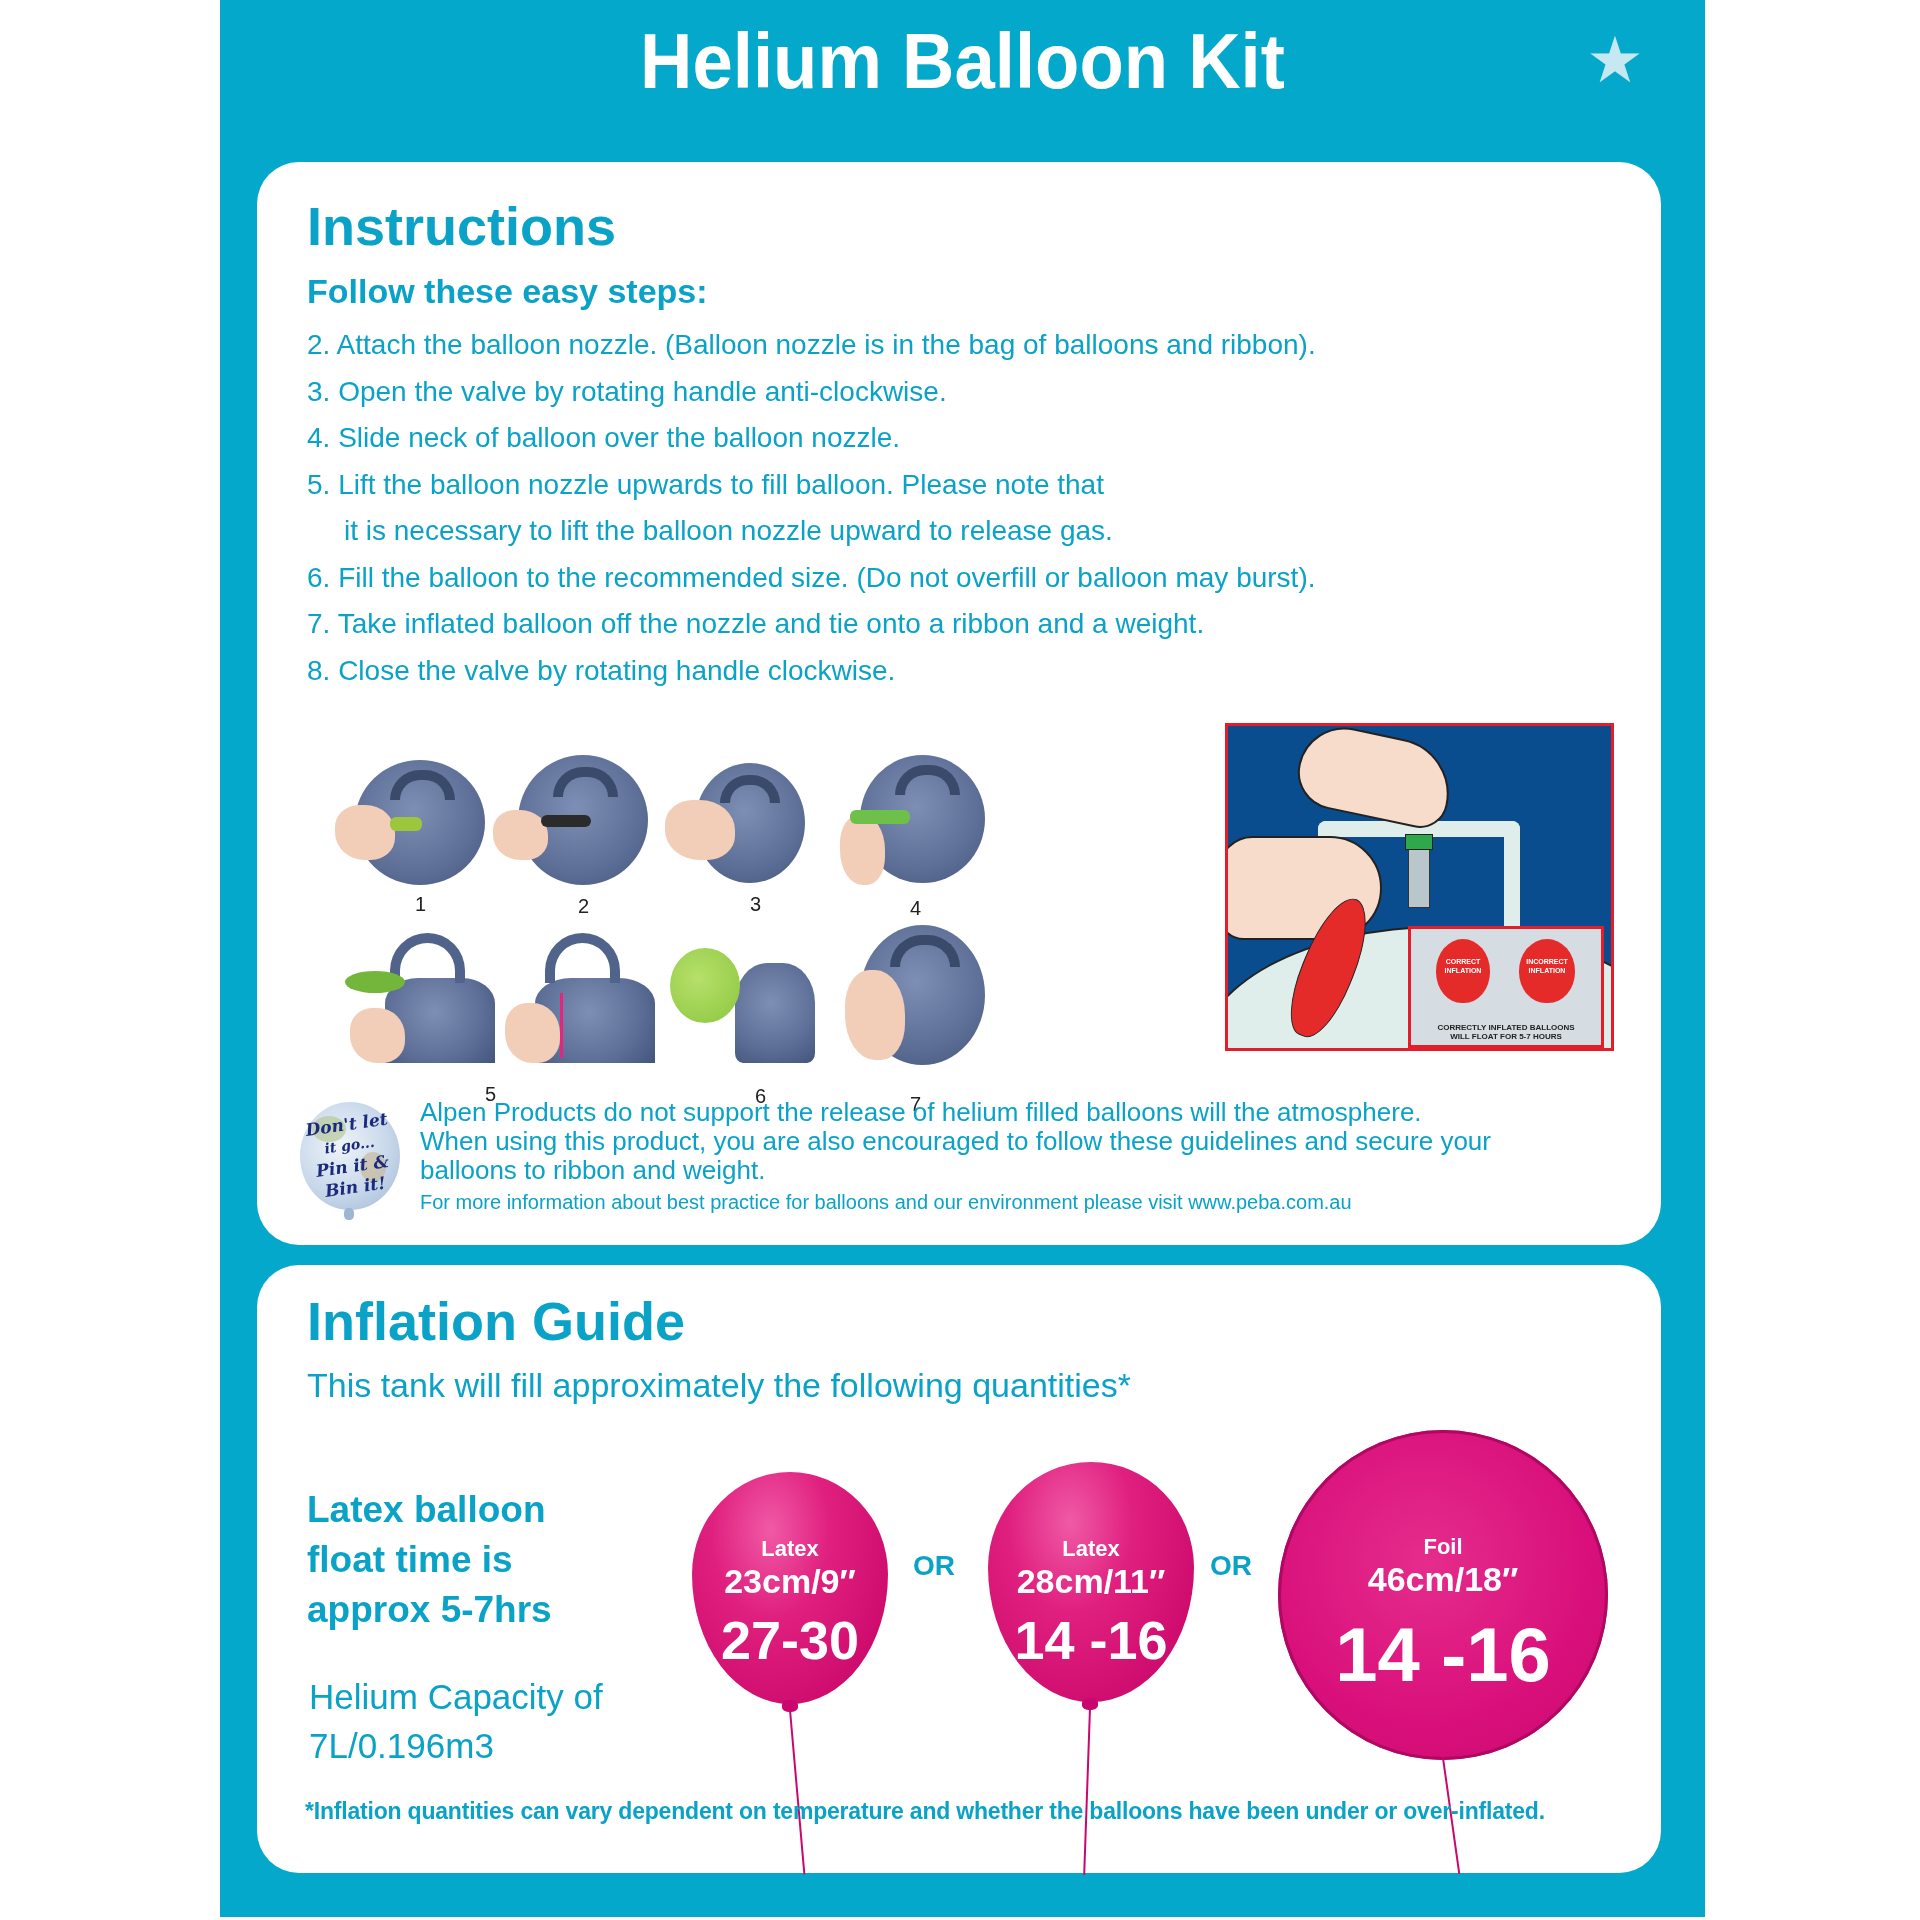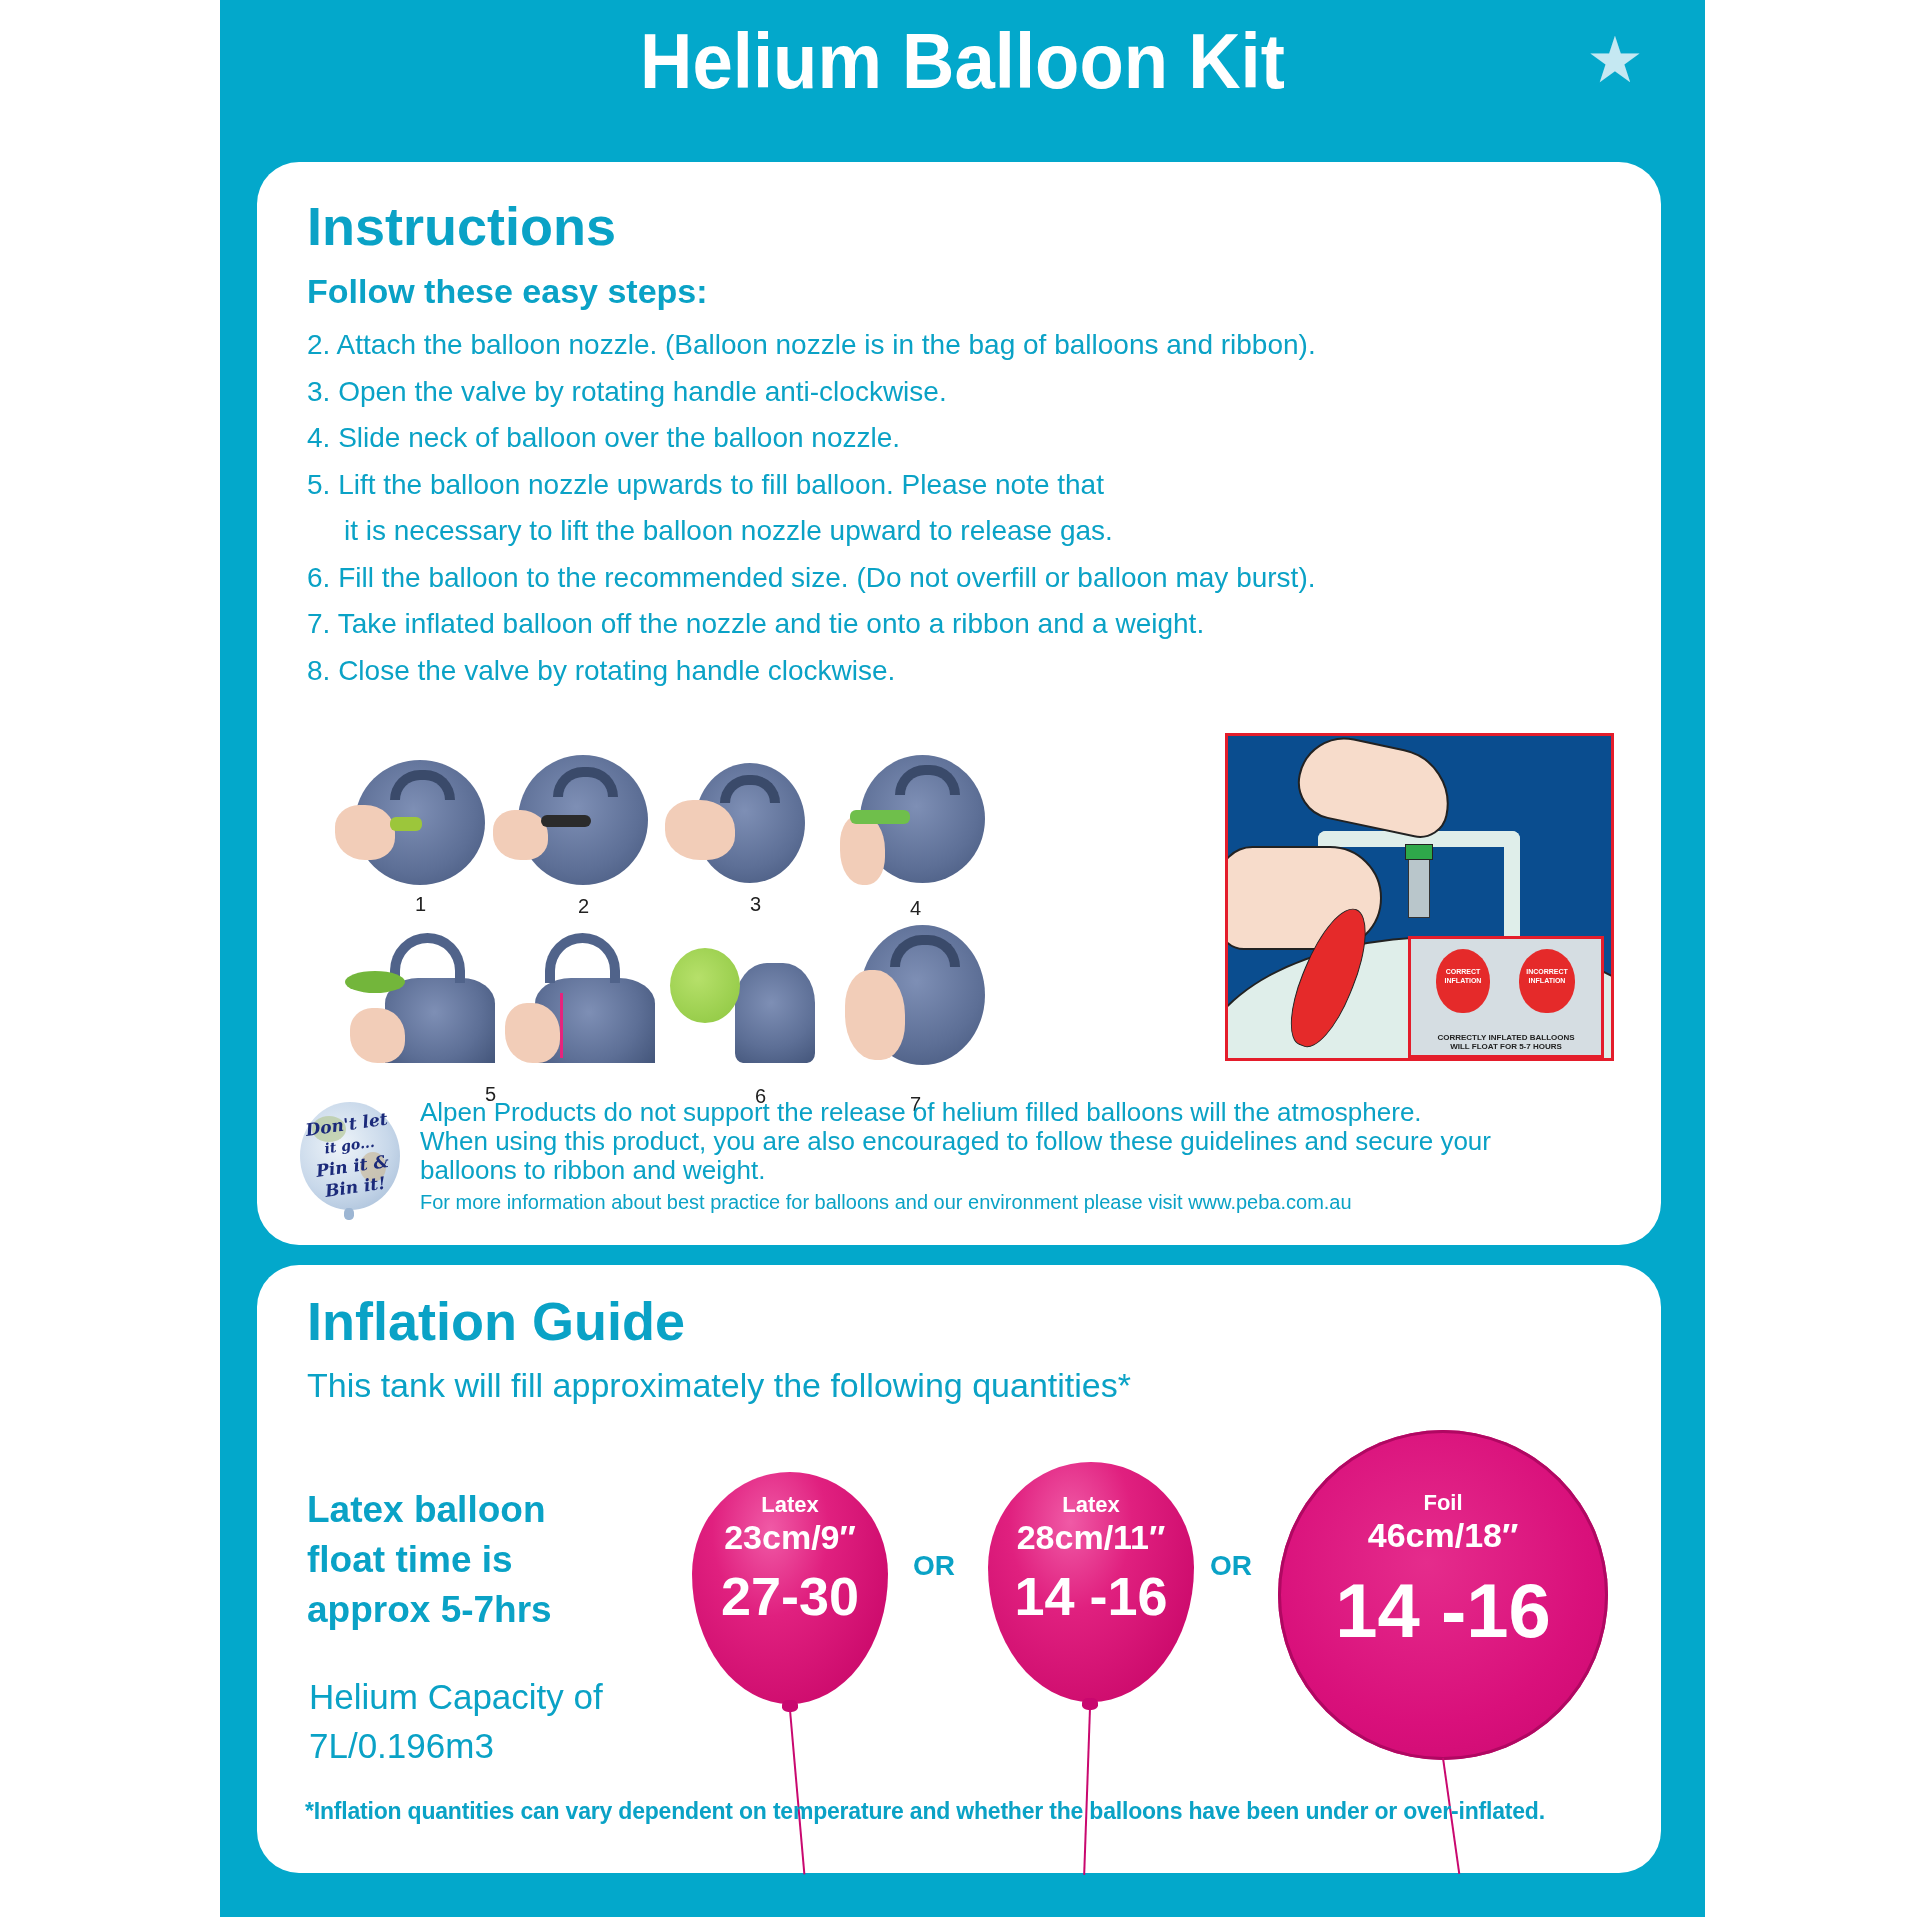--- a/index.html
+++ b/index.html
@@ -15,21 +15,21 @@
   .steps{position:absolute;left:307px;top:322px;margin:0;padding:0;list-style:none;}
   .steps li{font-size:28px;line-height:46.5px;color:#0aa2c6;white-space:nowrap;}
   .steps li .indent{display:block;padding-left:37px;}
   .photos{position:absolute;left:335px;top:755px;width:660px;height:325px;}
   .ph{position:absolute;width:145px;height:130px;}
   .ph .disc{position:absolute;border-radius:50%;background:radial-gradient(circle at 45% 40%,#7e8fb5 0%,#5d6f96 60%,#43557a 100%);}
   .ph .handle{position:absolute;border:10px solid #3a4a6a;border-bottom:none;border-radius:40px 40px 0 0;}
   .ph .hand{position:absolute;background:#f2cdb8;border-radius:40% 50% 40% 50%;}
   .ph .nozzle{position:absolute;background:#9cc63b;border-radius:6px;}
   .ph .label{position:absolute;font-size:20px;color:#222;font-family:"Liberation Sans",sans-serif;}
-  .diagram{position:absolute;left:1225px;top:723px;width:383px;height:322px;border:3px solid #e41d2b;background:#0a4d8f;overflow:hidden;margin-top:10px;}
+  .diagram{position:absolute;left:1225px;top:723px;width:383px;height:322px;border:3px solid #e41d2b;background:#0a4d8f;overflow:hidden;}
   .diagram .tank{position:absolute;left:-30px;top:200px;width:480px;height:260px;border-radius:50%;background:#dfeeea;border:2px solid #222;}
   .diagram .frame{position:absolute;left:90px;top:95px;width:170px;height:120px;border:16px solid #dfeeea;border-bottom:none;border-radius:8px 8px 0 0;}
   .diagram .valve{position:absolute;left:180px;top:118px;width:20px;height:62px;background:#b9c6cb;border:1px solid #333;}
   .diagram .valvetop{position:absolute;left:177px;top:108px;width:26px;height:14px;background:#2ea84a;border:1px solid #222;}
   .diagram .hand1{position:absolute;left:70px;top:8px;width:150px;height:80px;background:#f7dccb;border:2px solid #222;border-radius:50px 60px 30px 40px;transform:rotate(12deg);}
   .diagram .hand2{position:absolute;left:-10px;top:110px;width:160px;height:100px;background:#f7dccb;border:2px solid #222;border-radius:40px 60px 60px 30px;}
   .diagram .redballoon{position:absolute;left:75px;top:168px;width:50px;height:145px;background:#e52a2a;border:1px solid #222;border-radius:50% 50% 45% 45%;transform:rotate(22deg);}
   .diagram .inset{position:absolute;left:180px;top:200px;width:190px;height:116px;border:3px solid #e41d2b;background:#d5dde2;}
   .inset .b{position:absolute;top:10px;width:54px;height:64px;background:#e52a2a;border-radius:50% 50% 48% 48%;color:#fff;font-size:7px;text-align:center;line-height:9px;padding-top:18px;box-sizing:border-box;font-weight:bold;}
   .inset .cap{position:absolute;left:0;right:0;bottom:4px;text-align:center;font-size:8px;color:#222;line-height:9px;font-weight:bold;}
@@ -40,21 +40,21 @@
   .globe .knot{position:absolute;left:44px;top:106px;width:10px;height:12px;background:#9db6d3;border-radius:40%;}
   .disclaimer{position:absolute;left:420px;top:1098px;width:1235px;color:#0aa2c6;}
   .disclaimer .l{font-size:26px;line-height:29px;white-space:nowrap;}
   .disclaimer .s{font-size:20px;line-height:34px;white-space:nowrap;}
   .sub{position:absolute;left:307px;top:1366px;font-size:34px;color:#0aa2c6;text-align:center;}
   .floatinfo{position:absolute;left:307px;top:1485px;font-size:37px;font-weight:bold;line-height:50px;color:#0aa2c6;}
   .capacity{position:absolute;left:309px;top:1672px;font-size:35px;line-height:49px;color:#0aa2c6;}
   .balloon{position:absolute;color:#fff;text-align:center;}
   .latex{background:radial-gradient(ellipse at 40% 25%,#f05aa6 0%,#e0207f 35%,#cc0a6c 80%);border-radius:50% 50% 50% 50% / 44% 44% 56% 56%;}
   .foil{background:radial-gradient(circle at 45% 40%,#e52c8c 0%,#d9107b 60%,#c9086f 100%);border-radius:50%;box-shadow:inset 0 0 0 3px #b00862;}
-  .balloon .kind{font-size:22px;font-weight:bold;display:block;}
+  .balloon .kind{font-size:22px;font-weight:bold;display:block;margin-top:44px;}
   .balloon .size{font-size:34px;font-weight:bold;display:block;line-height:38px;}
   .balloon .qty{font-size:54px;font-weight:bold;display:block;line-height:64px;margin-top:8px;}
   .foil .qty{font-size:76px;line-height:86px;margin-top:14px;}
   .knotb{position:absolute;width:16px;height:12px;background:#c9086f;border-radius:40%;}
   .string{position:absolute;width:2px;background:#c9086f;}
   .or{position:absolute;font-size:28px;font-weight:bold;color:#0aa2c6;}
   .footnote{position:absolute;left:305px;top:1798px;font-size:23px;font-weight:bold;color:#0aa2c6;white-space:nowrap;letter-spacing:-0.2px;}
 </style>
 </head>
 <body>

